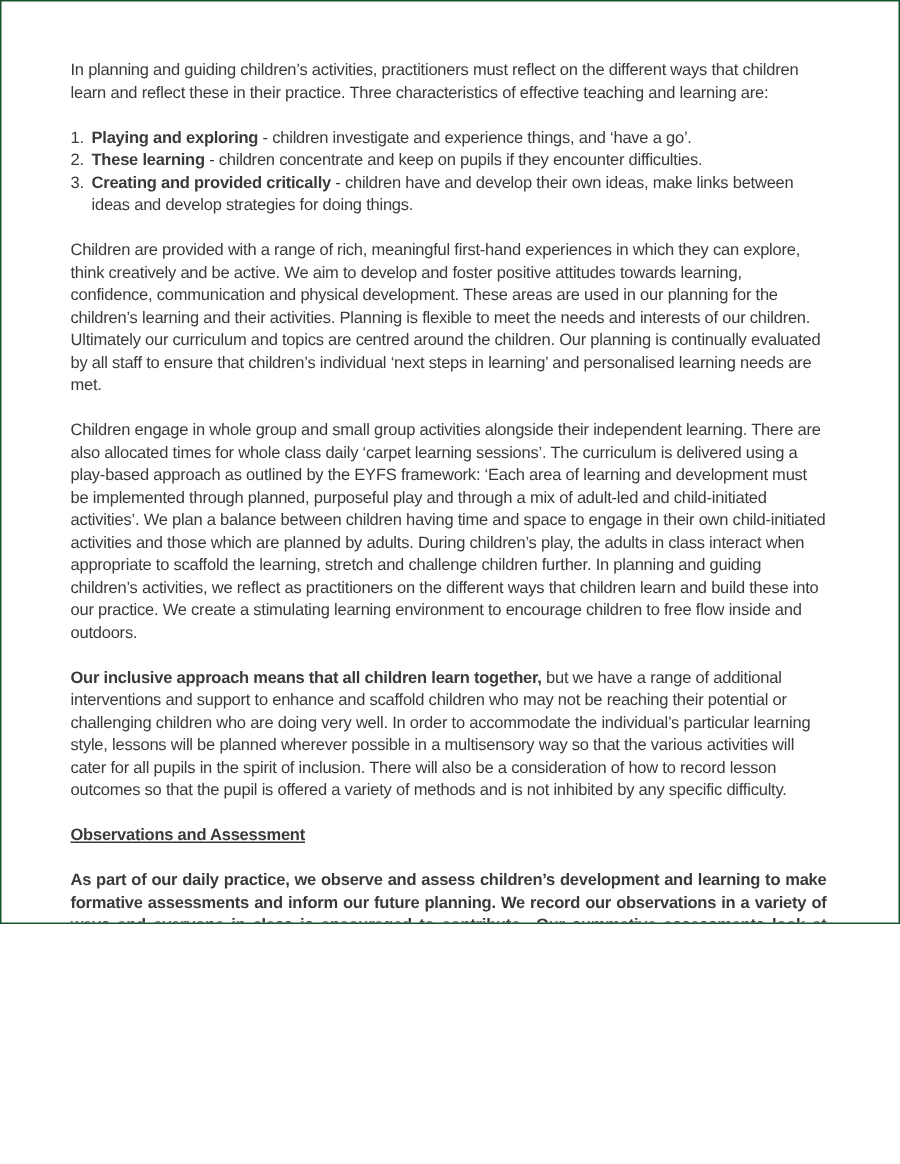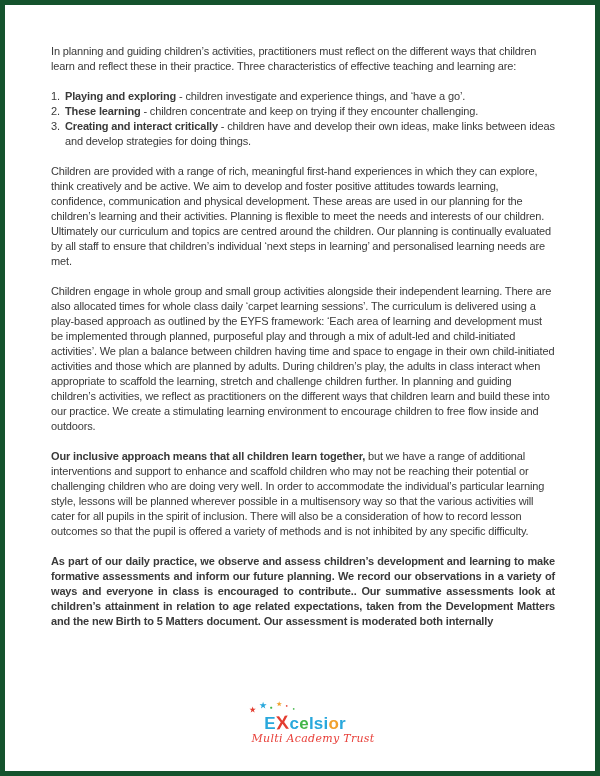--- a/index.html
+++ b/index.html
@@ -3,24 +3,24 @@
 <meta charset="utf-8">
 <style>
   html, body { margin: 0; padding: 0; }
   body {
     width: 600px; height: 776px;
     background: #ffffff;
     font-family: "Liberation Sans", sans-serif;
   }
   .page {
     position: relative;
-    width: 600px; height: 776px;
+    width: 600px; height: 616px;
     box-sizing: border-box;
     background: #ffffff;
-    border: 5px solid #14532d;
+    border: 1px solid #14532d;
     overflow: hidden;
   }
   .content {
     position: absolute;
     left: 46px; top: 39px;
     width: 504px;
     font-size: 11px;
     line-height: 15px;
     letter-spacing: -0.15px;
     color: #3a3a3a;
@@ -86,34 +86,35 @@
 
     <p>In planning and guiding children’s activities, practitioners must reflect on the different ways that children learn and reflect these in their practice. Three characteristics of effective teaching and learning are:</p>
 
     <div class="list">
       <div class="list-item">
         <span class="list-num">1.</span>
         <span class="list-text"><b>Playing and exploring</b><span> - children investigate and experience things, and ‘have a go’.</span></span>
       </div>
       <div class="list-item">
         <span class="list-num">2.</span>
-        <span class="list-text"><b>These learning</b><span> - children concentrate and keep on trying if they encounter challenging.</span></span>
+        <span class="list-text"><b>These learning</b><span> - children concentrate and keep on pupils if they encounter difficulties.</span></span>
       </div>
       <div class="list-item">
         <span class="list-num">3.</span>
-        <span class="list-text"><b>Creating and interact critically</b><span> - children have and develop their own ideas, make links between ideas and develop strategies for doing things.</span></span>
+        <span class="list-text"><b>Creating and provided critically</b><span> - children have and develop their own ideas, make links between ideas and develop strategies for doing things.</span></span>
       </div>
     </div>
 
     <p>Children are provided with a range of rich, meaningful first-hand experiences in which they can explore, think creatively and be active. We aim to develop and foster positive attitudes towards learning, confidence, communication and physical development. These areas are used in our planning for the children’s learning and their activities. Planning is flexible to meet the needs and interests of our children. Ultimately our curriculum and topics are centred around the children. Our planning is continually evaluated by all staff to ensure that children’s individual ‘next steps in learning’ and personalised learning needs are met.</p>
 
     <p>Children engage in whole group and small group activities alongside their independent learning. There are also allocated times for whole class daily ‘carpet learning sessions’. The curriculum is delivered using a play-based approach as outlined by the EYFS framework: ‘Each area of learning and development must be implemented through planned, purposeful play and through a mix of adult-led and child-initiated activities’. We plan a balance between children having time and space to engage in their own child-initiated activities and those which are planned by adults. During children’s play, the adults in class interact when appropriate to scaffold the learning, stretch and challenge children further. In planning and guiding children’s activities, we reflect as practitioners on the different ways that children learn and build these into our practice. We create a stimulating learning environment to encourage children to free flow inside and outdoors.</p>
 
     <p><b>Our inclusive approach means that all children learn together,</b><span> but we have a range of additional interventions and support to enhance and scaffold children who may not be reaching their potential or challenging children who are doing very well. In order to accommodate the individual’s particular learning style, lessons will be planned wherever possible in a multisensory way so that the various activities will cater for all pupils in the spirit of inclusion. There will also be a consideration of how to record lesson outcomes so that the pupil is offered a variety of methods and is not inhibited by any specific difficulty.</span></p>
 
+    <div class="heading">Observations and Assessment</div>
 
     <p class="justified">As part of our daily practice, we observe and assess children’s development and learning to make formative assessments and inform our future planning. We record our observations in a variety of ways and everyone in class is encouraged to contribute.. Our summative assessments look at children’s attainment in relation to age related expectations, taken from the Development Matters and the new Birth to 5 Matters document. Our assessment is moderated both internally</p>
 
   </div>
 
   <div class="logo">
     <div class="logo-inner">
       <div class="logo-word">
         <span class="logo-stars">
           <span class="star star-0" style="color: rgb(228, 61, 48);">★</span>

